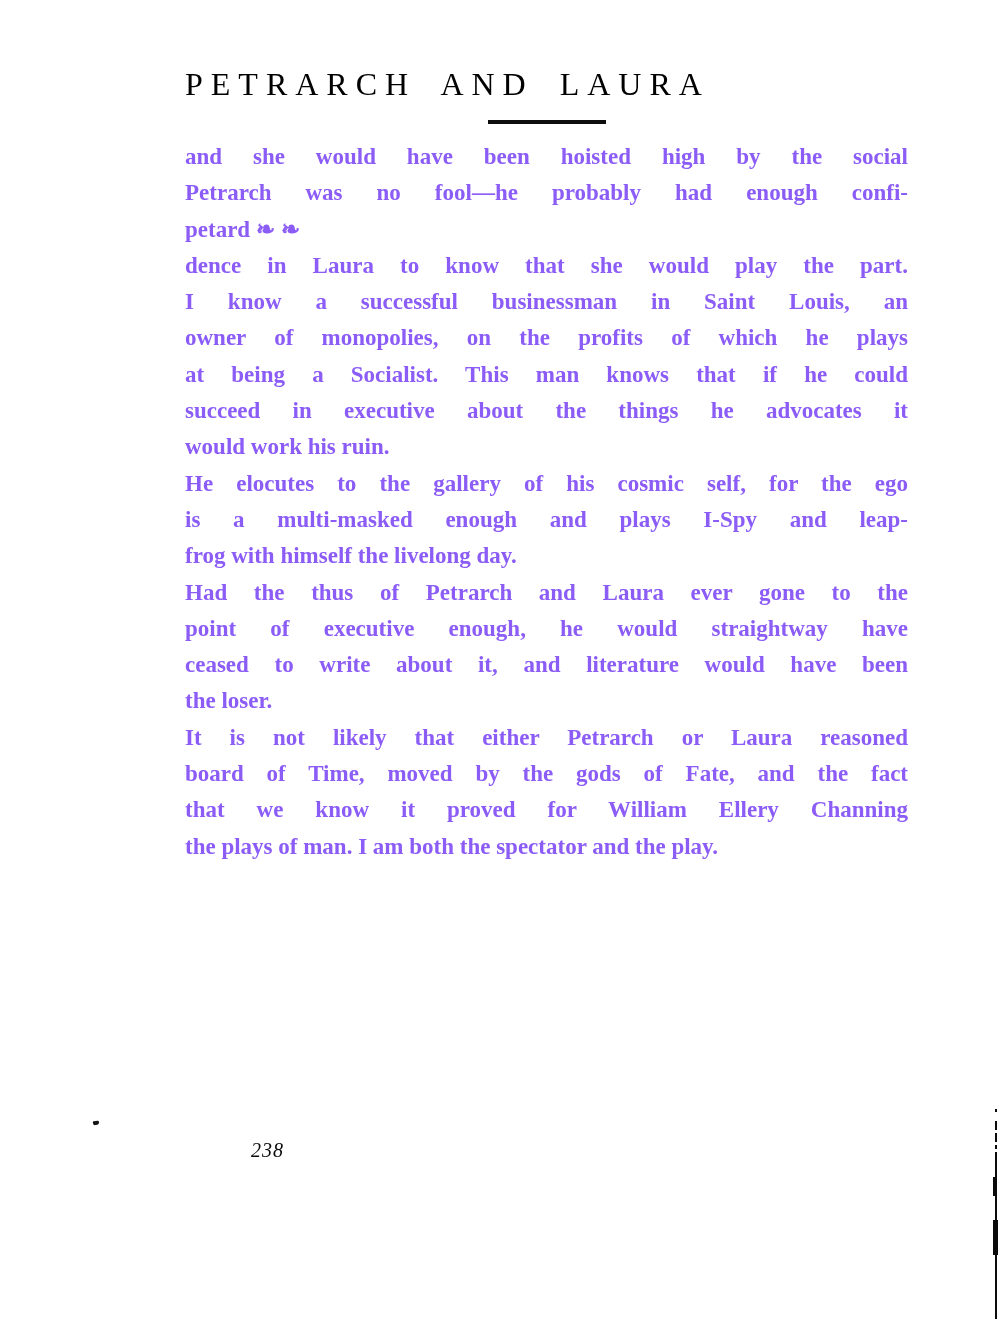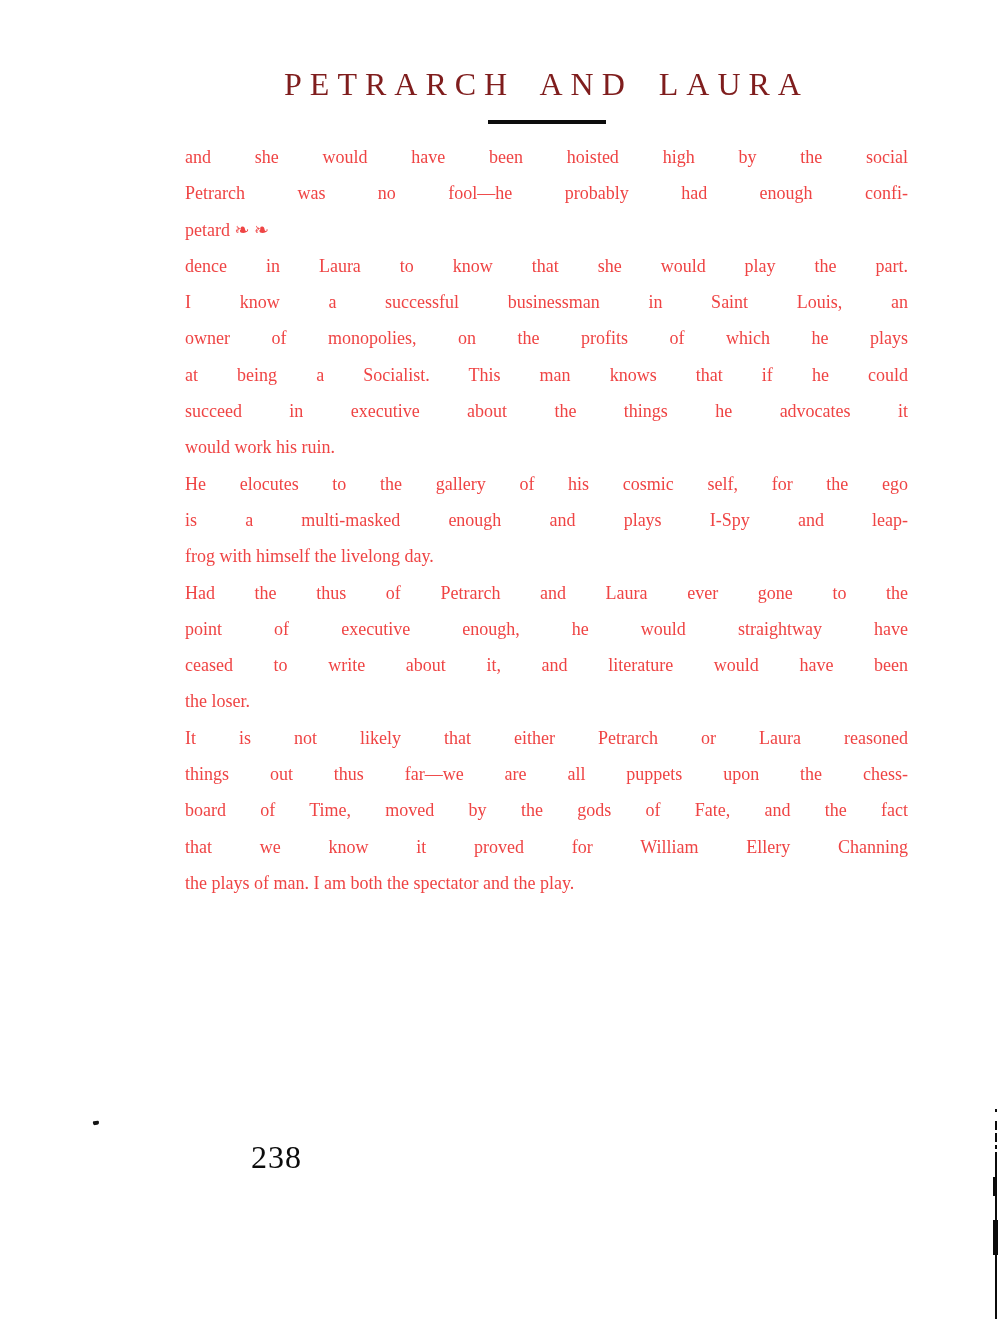--- a/index.html
+++ b/index.html
@@ -14,60 +14,61 @@
     background: #ffffff;
     overflow: hidden;
     font-family: "Liberation Serif", "DejaVu Serif", serif;
     color: #0b0b0b;
   }
   .chapter-title {
     position: absolute;
     top: 66px;
     left: 185px;
     width: 723px;
-    text-align: center;
     font-size: 32px;
     font-weight: normal;
     letter-spacing: 8px;
     word-spacing: 10px;
     margin: 0;
-    color: #7f1d1d;
+    color: #000000;
   }
   .title-rule {
     position: absolute;
     top: 120px;
     left: 488px;
     width: 118px;
     height: 4px;
     background: #0d0d0d;
   }
   .body-text {
     position: absolute;
     top: 139px;
     left: 185px;
     width: 723px;
-    font-size: 18px;
+    font-size: 23px;
     line-height: 36.3px;
-    color: #ef4444;
+    color: #8b5cf6;
+    font-weight: bold;
   }
   .line {
     text-align: left;
     white-space: normal;
   }
   .line.just {
     text-align: justify;
     text-align-last: justify;
   }
   .page-number {
     position: absolute;
     top: 1139px;
     left: 251px;
-    font-size: 32px;
+    font-size: 20px;
     letter-spacing: 1px;
     color: #0b0b0b;
+    font-style: italic;
   }
   .ink-speck {
     position: absolute;
     top: 1121px;
     left: 93px;
     width: 6px;
     height: 4px;
     background: #141414;
     border-radius: 1px 1px 2px 2px;
     transform: rotate(-8deg);
@@ -104,21 +105,20 @@
       <div class="line just">succeed in executive about the things he advocates it</div>
       <div class="line">would work his ruin.</div>
       <div class="line just">He elocutes to the gallery of his cosmic self, for the ego</div>
       <div class="line just">is a multi-masked enough and plays I-Spy and leap-</div>
       <div class="line">frog with himself the livelong day.</div>
       <div class="line just">Had the thus of Petrarch and Laura ever gone to the</div>
       <div class="line just">point of executive enough, he would straightway have</div>
       <div class="line just">ceased to write about it, and literature would have been</div>
       <div class="line">the loser.</div>
       <div class="line just">It is not likely that either Petrarch or Laura reasoned</div>
-      <div class="line just">things out thus far—we are all puppets upon the chess-</div>
       <div class="line just">board of Time, moved by the gods of Fate, and the fact</div>
       <div class="line just">that we know it proved for William Ellery Channing</div>
       <div class="line">the plays of man. I am both the spectator and the play.</div>
     </div>
 
   <div class="page-number">238</div>
 
   <div class="ink-speck"></div>
 
   <div>

